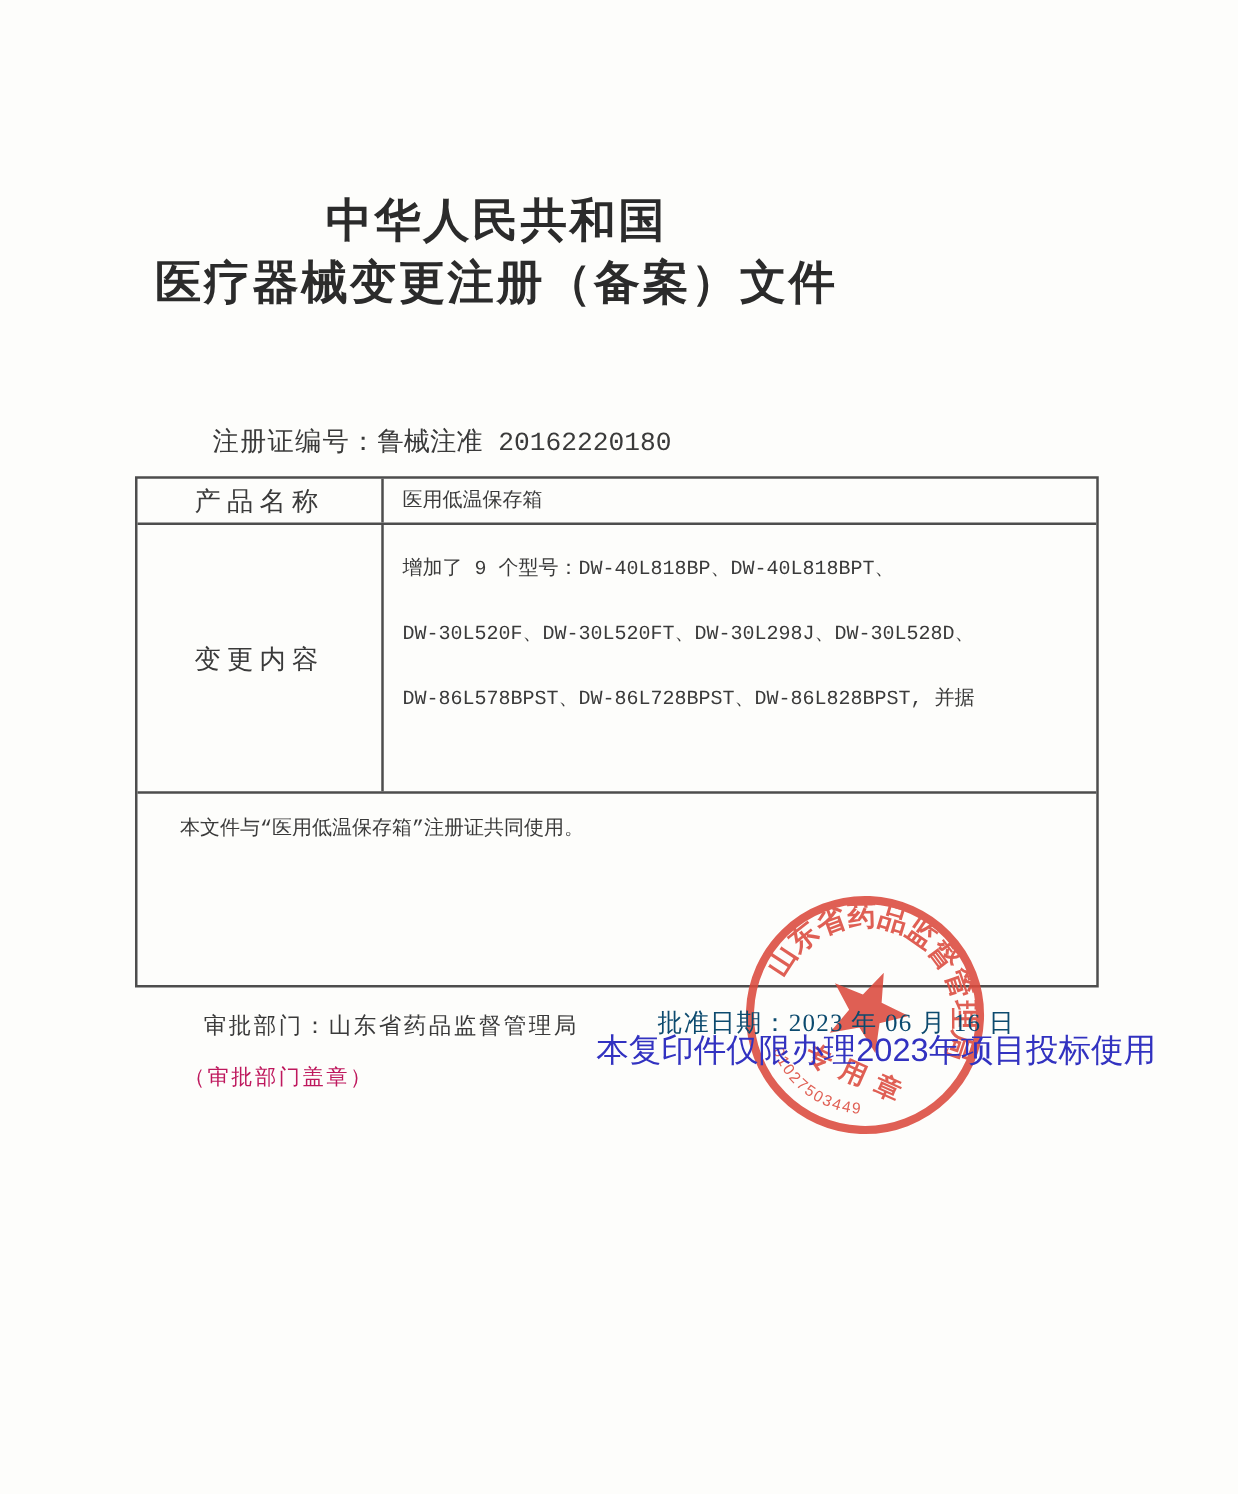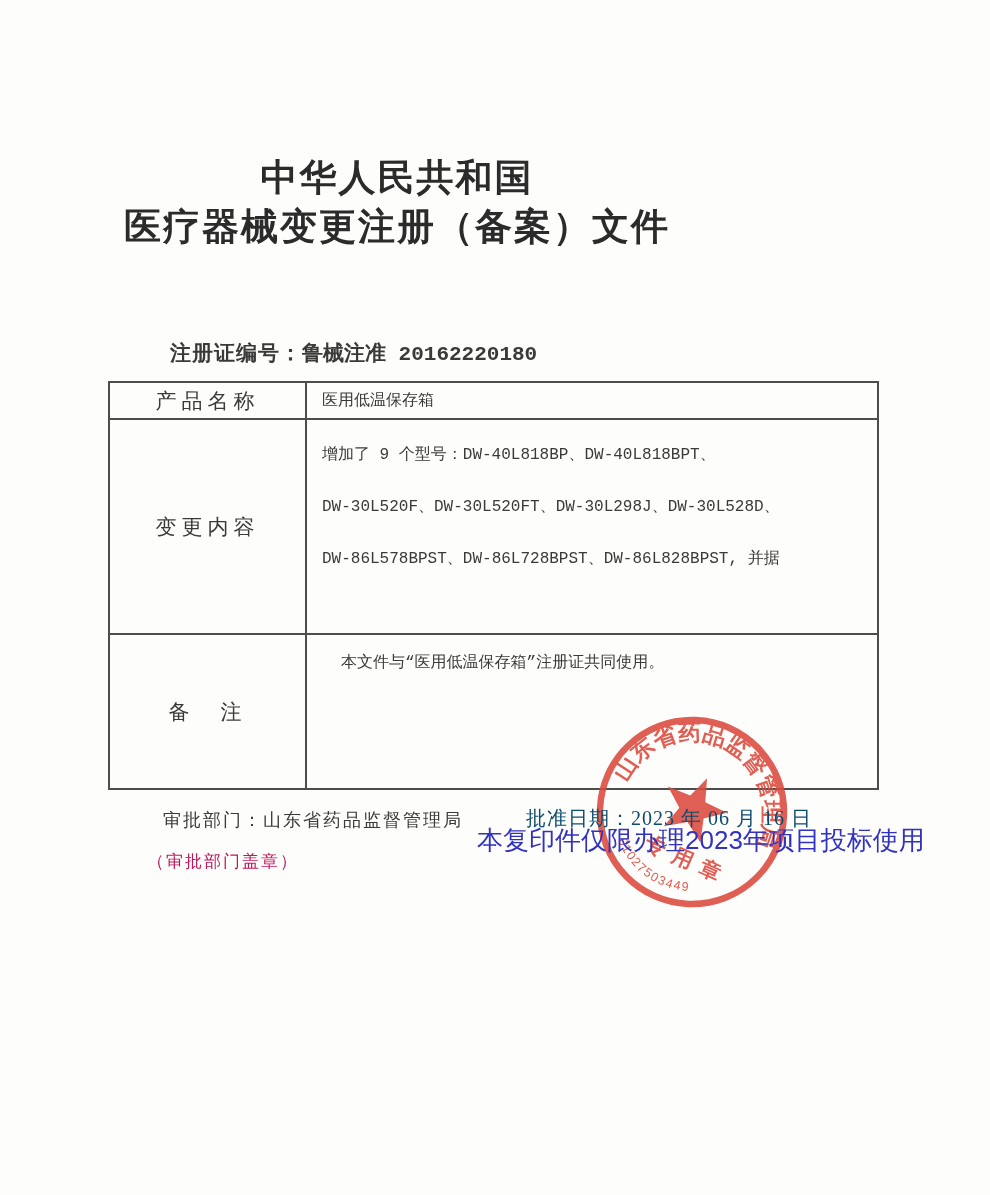--- a/index.html
+++ b/index.html
@@ -15,21 +15,20 @@
   .doc-title{
     left:0;top:153px;width:794px;text-align:center;
     font-size:37px;line-height:49px;font-weight:bold;color:#2b2b2b;
     letter-spacing:2px;
   }
 
   
   .reg-line{
     left:170px;top:338px;font-size:21px;line-height:30px;color:#3a3a3a;
     letter-spacing:1px;
-    font-weight:bold;
   }
   .reg-line .mono{font-family:"Liberation Mono","DejaVu Sans Mono",monospace;letter-spacing:0;}
 
   
   .doc-table{
     left:108px;top:381px;width:767px;
     border:2px solid #4d4d4d;
   }
   .trow{display:flex;}
   .trow + .trow{border-top:2px solid #4d4d4d;}
@@ -82,21 +81,20 @@
   </div>
   <div class="trow row-change">
     <div class="tlabel">变更内容</div>
     <div class="tcontent">
       <div class="content-line">增加了 9 个型号：DW-40L818BP、DW-40L818BPT、</div>
       <div class="content-line">DW-30L520F、DW-30L520FT、DW-30L298J、DW-30L528D、</div>
       <div class="content-line">DW-86L578BPST、DW-86L728BPST、DW-86L828BPST, 并据</div>
     </div>
   </div>
   <div class="trow row-remark">
-    <div class="tlabel">备　注</div>
     <div class="tcontent">
       <div class="content-line">本文件与“医用低温保存箱”注册证共同使用。</div>
     </div>
   </div>
 </div>
 
 <div class="abs dept-line">审批部门：山东省药品监督管理局</div>
 <div class="abs seal-note">（审批部门盖章）</div>
 <div class="abs date-line">批准日期：2023 年 06 月 16 日</div>
 <div class="abs blue-notice">本复印件仅限办理2023年项目投标使用</div>

